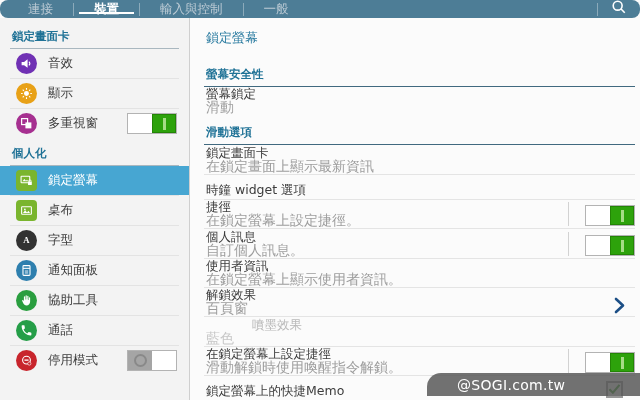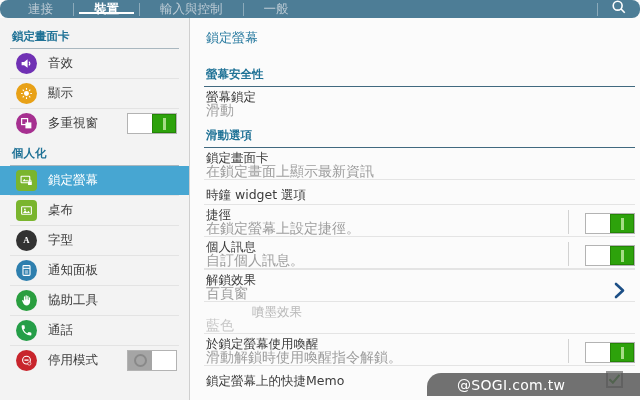--- a/index.html
+++ b/index.html
@@ -251,20 +251,26 @@
             <div class="rtitle">個人訊息</div>
             <div class="rsub">自訂個人訊息。</div>
           </div>
           <div class="vdiv"></div>
           <div class="toggle on">
             <div class="h l"></div>
             <div class="h r"></div>
           </div>
         </div>
         <div class="rowsep"></div>
+        <div class="row">
+          <div class="texts">
+            <div class="rtitle">使用者資訊</div>
+            <div class="rsub">在鎖定螢幕上顯示使用者資訊。</div>
+          </div>
+        </div>
         <div class="rowsep"></div>
         <div class="row">
           <div class="texts">
             <div class="rtitle">解鎖效果</div>
             <div class="rsub">百頁窗</div>
           </div>
           <span class="chevron">
             <svg width="11" height="17" viewBox="0 0 11 17" fill="none" stroke="#1c4f86" stroke-width="2.6" stroke-linecap="round" stroke-linejoin="round">
               <path d="M2 2l7 6.5L2 15"></path>
             </svg>
@@ -273,21 +279,21 @@
         <div class="rowsep"></div>
         <div class="row disabled">
           <div class="texts">
             <div class="rtitle">噴墨效果</div>
             <div class="rsub">藍色</div>
           </div>
         </div>
         <div class="rowsep"></div>
         <div class="row">
           <div class="texts">
-            <div class="rtitle">於鎖定螢幕使用喚醒</div>
+            <div class="rtitle">在鎖定螢幕上設定捷徑</div>
             <div class="rsub">滑動解鎖時使用喚醒指令解鎖。</div>
           </div>
           <div class="vdiv"></div>
           <div class="toggle on">
             <div class="h l"></div>
             <div class="h r"></div>
           </div>
         </div>
         <div class="rowsep"></div>
         <div class="row">

